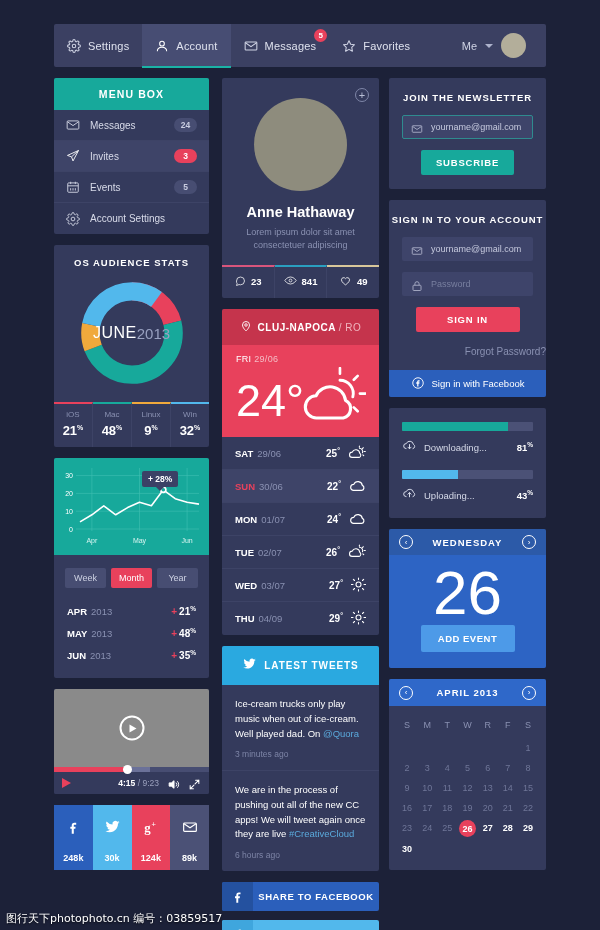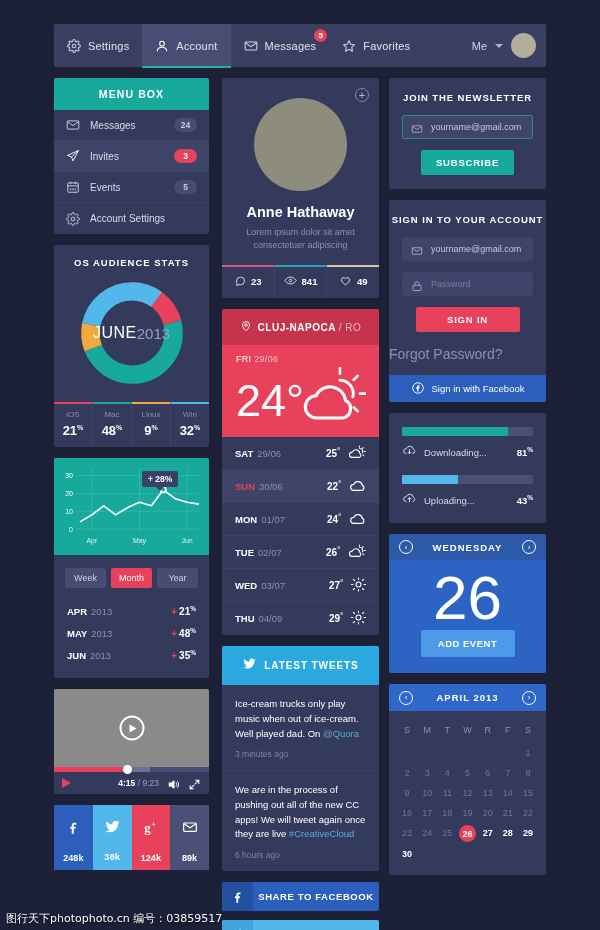--- a/index.html
+++ b/index.html
@@ -29,21 +29,21 @@
   }
   .nav-ico { width: 14px; height: 14px; display: block; }
   .nav-ico svg { display: block; }
   .badge-dot {
     position: absolute; top: 5px; right: 2px;
     min-width: 13px; height: 13px; border-radius: 50%;
     background: #e8415c; color: #fff; font-size: 8px; font-weight: bold;
     display: flex; align-items: center; justify-content: center;
   }
   .nav-right {
-    margin-left: auto; display: flex; align-items: center; gap: 8px; padding-right: 10px; justify-content: center;
+    margin-left: auto; display: flex; align-items: center; gap: 8px; padding-right: 20px; justify-content: center;
   }
   .nav-me { color: #cfd3e4; font-size: 11px; }
   .avatar-top {
     width: 25px; height: 25px; border-radius: 50%; background: #b3ae9a;
   }
   .caret { width: 0; height: 0; border-left: 4px solid transparent; border-right: 4px solid transparent; border-top: 4px solid #aeb3cc; }
 
   
   .col { position: absolute; width: 155px; }
   .col-left { left: 54px; top: 78px; }
@@ -218,21 +218,21 @@
   .field-txt { color: #c6cade; font-size: 9px; }
   .field-txt.ph { color: #787f9f; }
   .caret-bar { width: 1px; height: 12px; background: #c6cade; }
   .btn-wide {
     display: block; margin: 0 auto 14px; width: 93px; height: 25px;
     border-radius: 2px; color: #fff; font-size: 9.5px; font-weight: bold;
     letter-spacing: .8px; display: flex; align-items: center; justify-content: center;
   }
   .btn-teal { background: #17a99b; }
   .btn-red { background: #e8415c; width: 104px; }
-  .forgot { text-align: left; color: #8a91b2; font-size: 14px; padding-bottom: 13px; }
+  .forgot { text-align: right; color: #8a91b2; font-size: 10px; padding-bottom: 13px; }
   .fb-bar { background: #2b5fbb; display: flex; align-items: center; justify-content: center; gap: 7px; height: 27px; color: #fff; font-size: 9.5px; }
 
   
   .prog-card { padding: 14px 13px 13px; }
   .track { height: 9px; border-radius: 1px; background: #4b5176; overflow: hidden; }
   .track > div { height: 9px; }
   .prog-row { display: flex; align-items: center; gap: 7px; margin: 7px 0 13px; }
   .prog-lbl { color: #d6dae9; font-size: 9.5px; }
   .prog-pct { margin-left: auto; color: #fff; font-size: 9.5px; font-weight: bold; }
   .prog-pct sup { font-size: 6.5px; }
@@ -493,21 +493,21 @@
 
     <div class="social">
       <div class="soc-cell" id="soc0" style="background: rgb(43, 95, 187);">
         <div class="soc-ico">
           <svg viewBox="0 0 24 24" width="16" height="16" fill="#fff">
               <path d="M14.5 8.5h2.3V5.6h-2.7c-2.6 0-4 1.6-4 4v2.1H8v3h2.1V22h3.1v-7.3h2.3l.4-3h-2.7v-1.7c0-.9.3-1.5 1.3-1.5z"></path>
             </svg>
         </div>
         <div class="soc-count">248k</div>
       </div>
-      <div class="soc-cell" id="soc1" style="background: rgb(82, 184, 236); font-family: Liberation Mono, monospace;">
+      <div class="soc-cell" id="soc1" style="background: rgb(82, 184, 236);">
         <div class="soc-ico">
           <svg viewBox="0 0 24 24" width="17" height="17" fill="#fff">
               <path d="M22 5.9a8 8 0 01-2.3.7 4 4 0 001.8-2.2 8 8 0 01-2.6 1A4 4 0 0012 9a11.4 11.4 0 01-8.3-4.2 4 4 0 001.3 5.4 4 4 0 01-1.8-.5 4 4 0 003.2 4 4 4 0 01-1.8.1 4 4 0 003.7 2.8A8.1 8.1 0 012 18.3a11.4 11.4 0 006.2 1.8c7.4 0 11.5-6.2 11.5-11.5v-.5A8.2 8.2 0 0022 5.9z"></path>
             </svg>
         </div>
         <div class="soc-count">30k</div>
       </div>
       <div class="soc-cell" id="soc2" style="background: rgb(232, 65, 92);">
         <div class="soc-ico">
           <svg viewBox="0 0 24 24" width="18" height="18">

